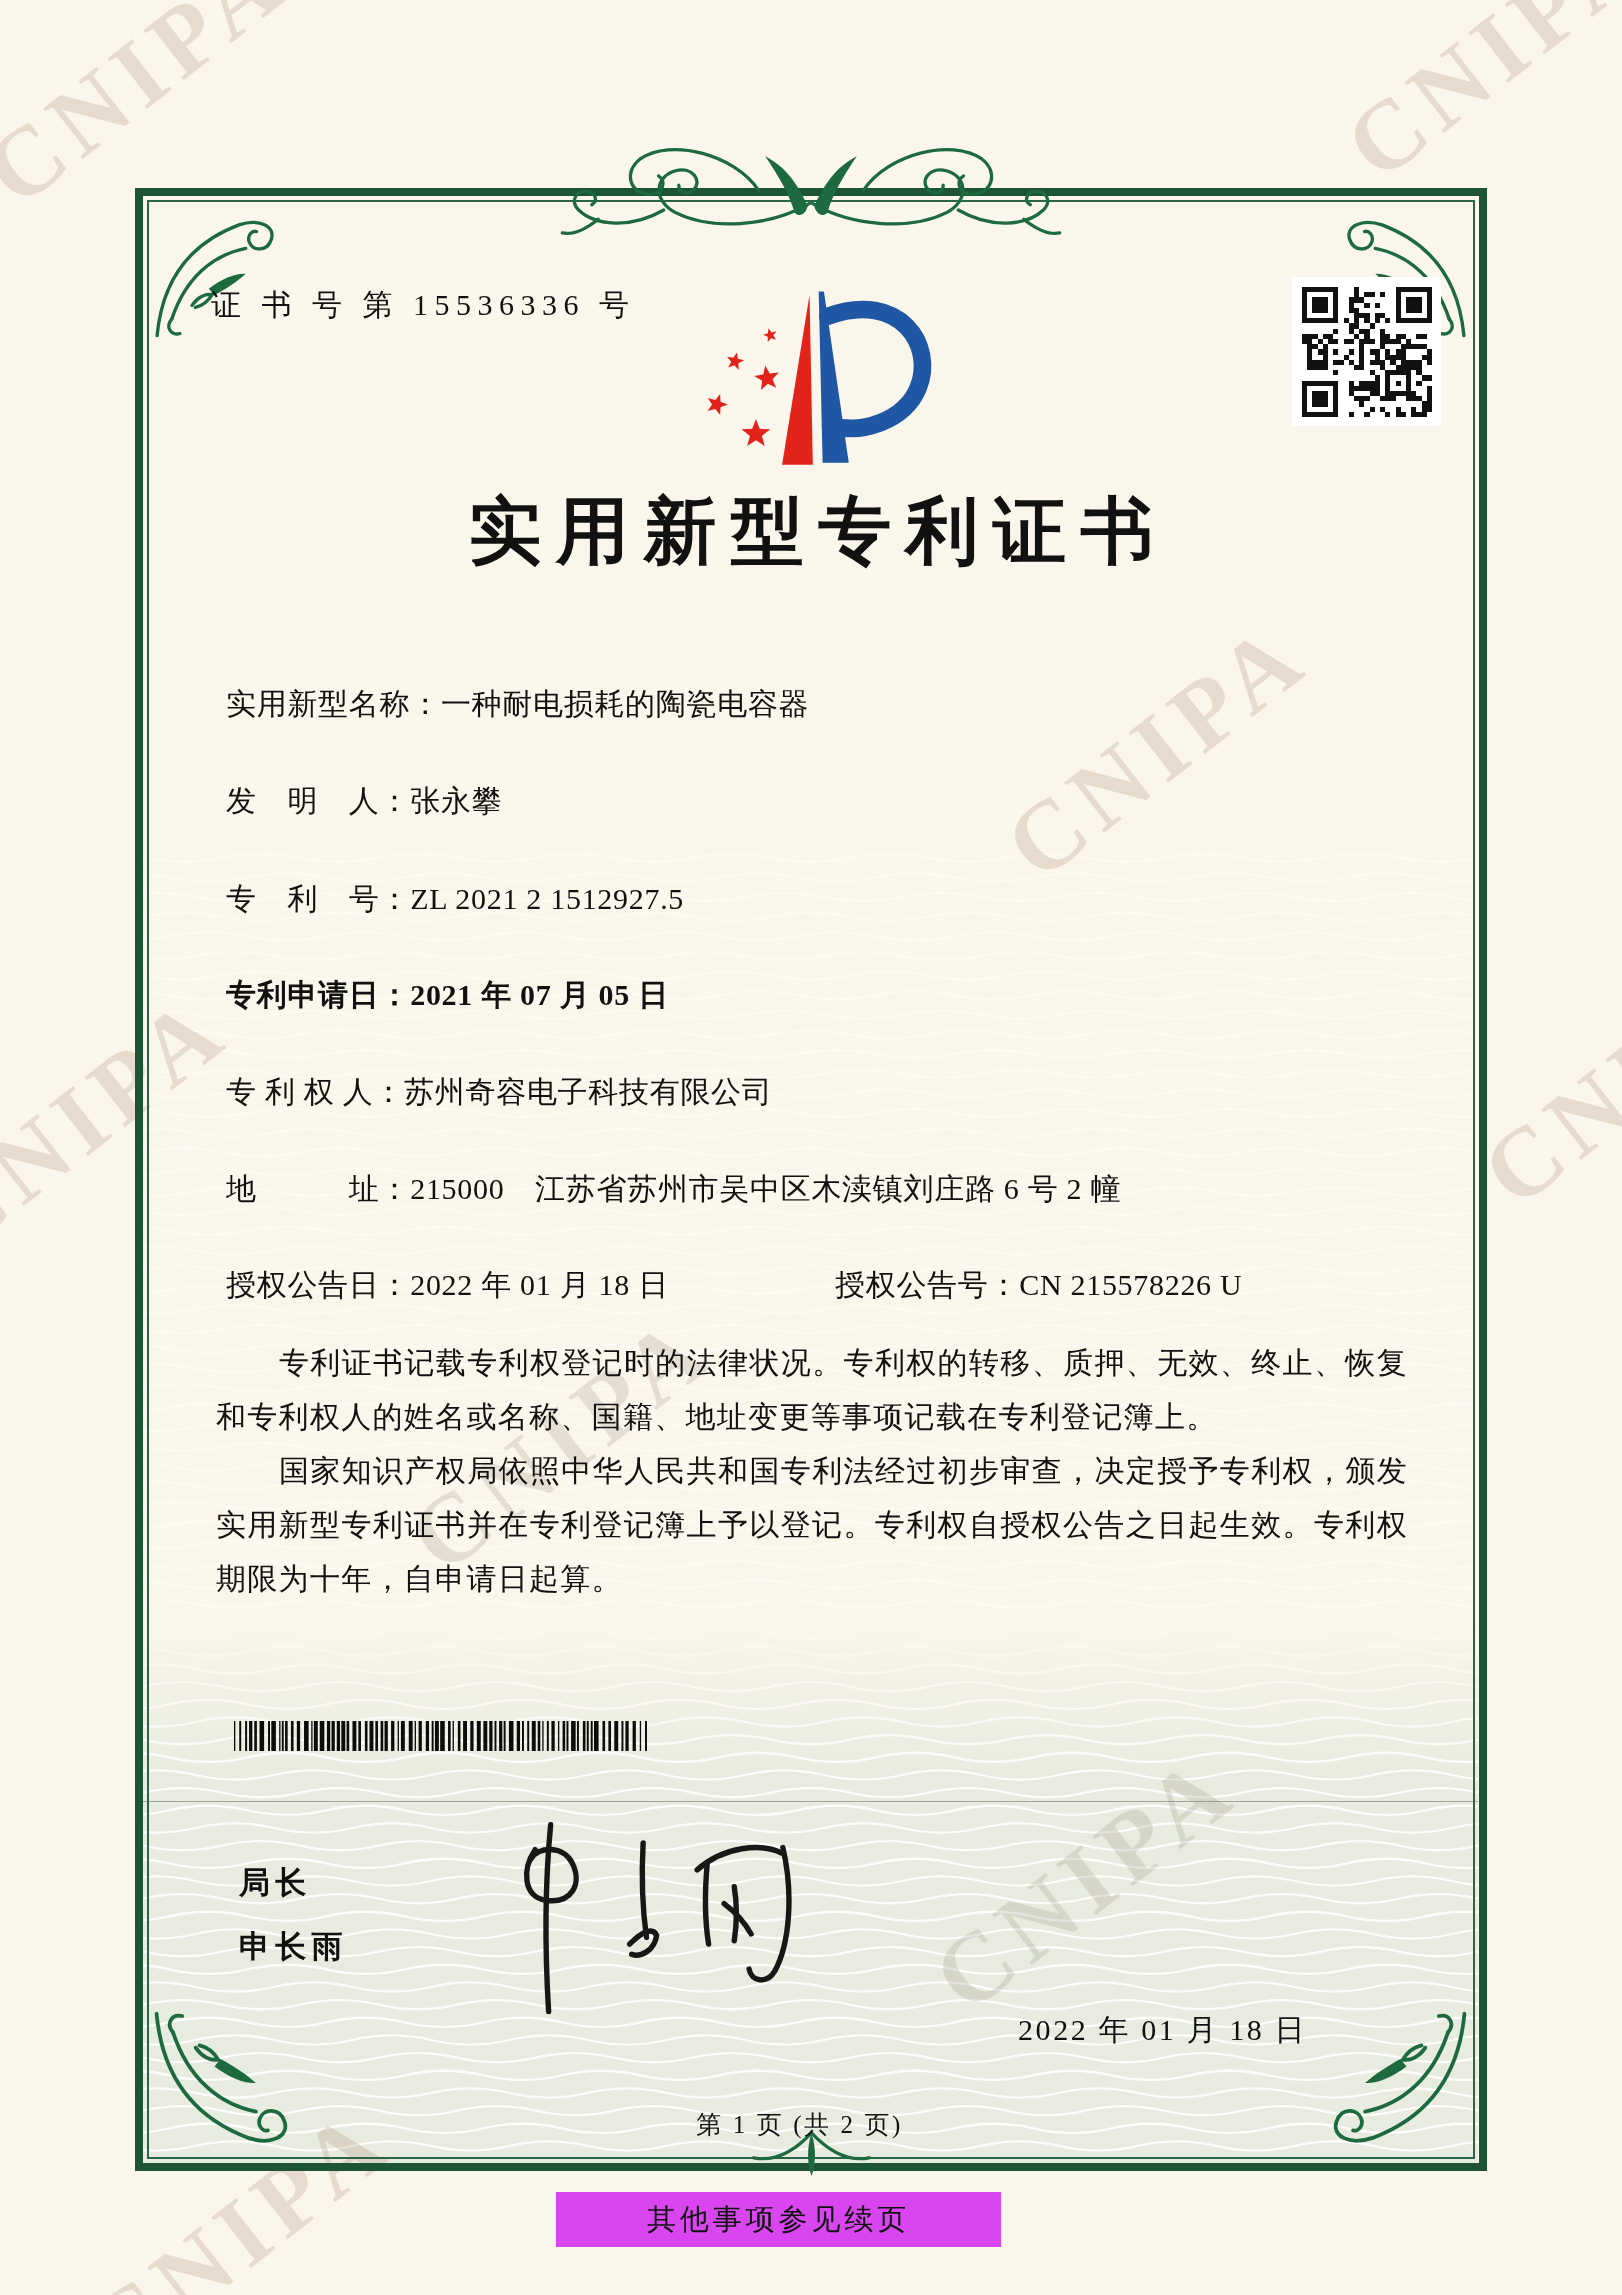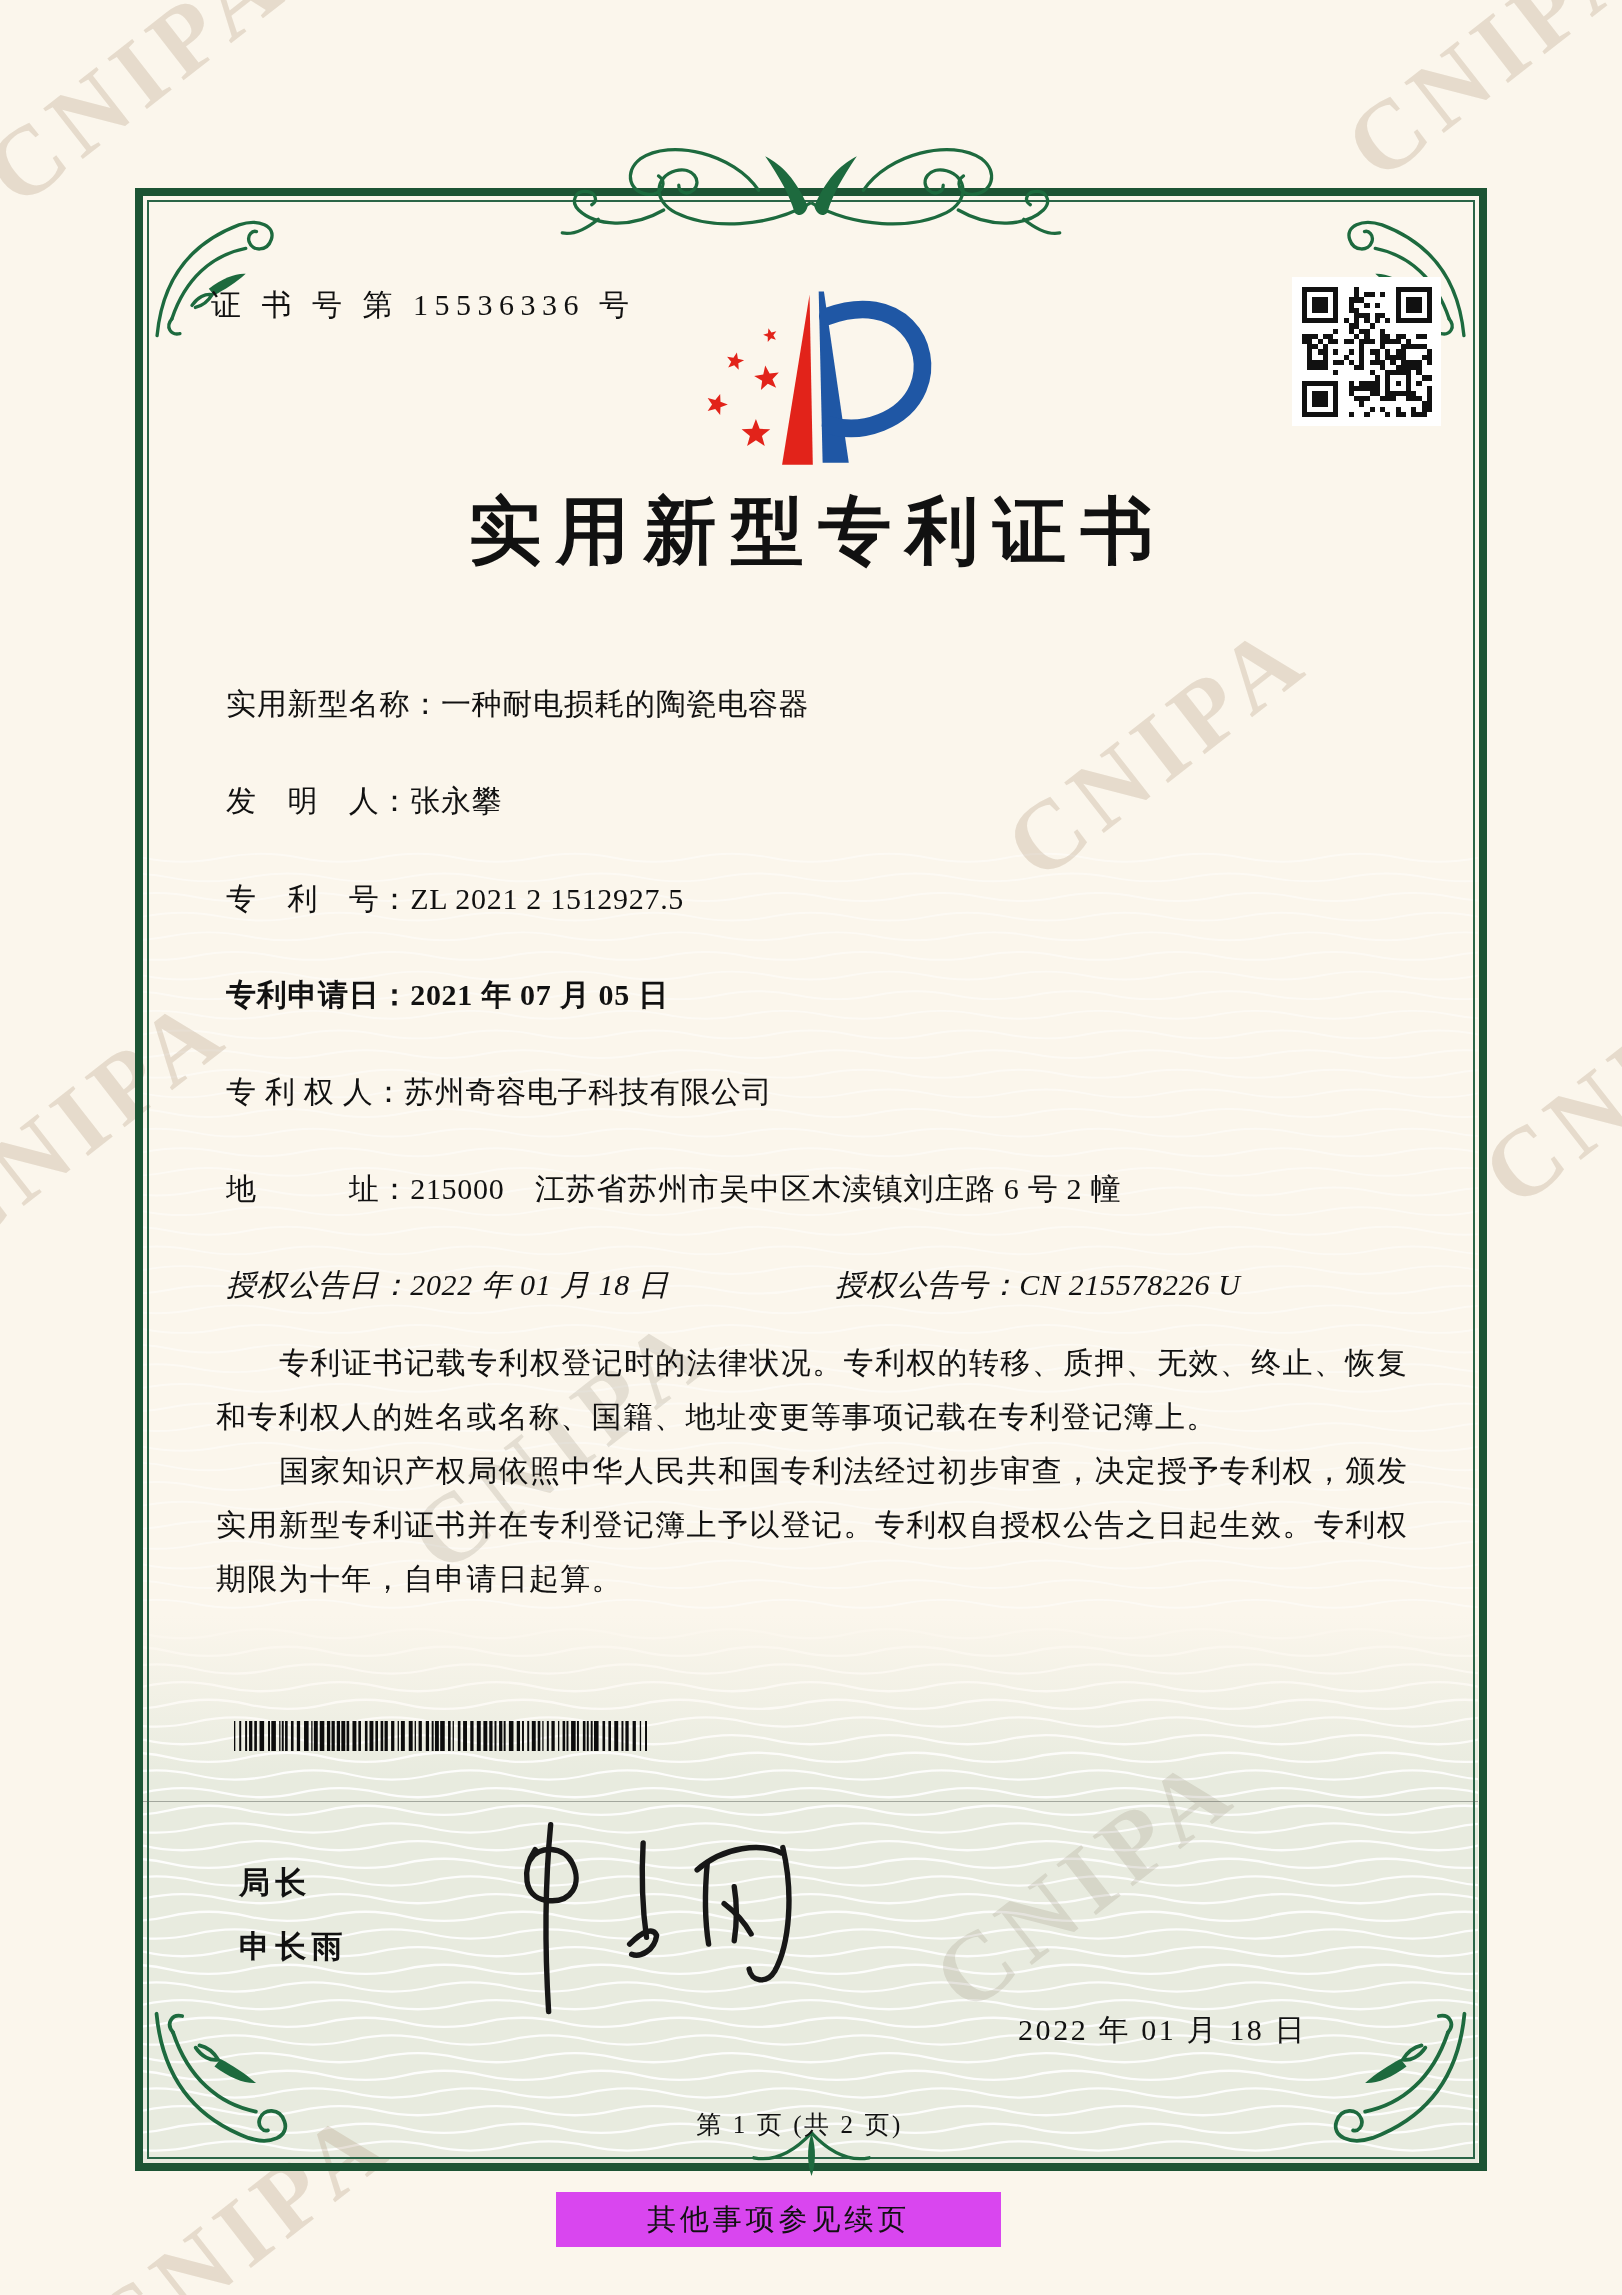--- a/index.html
+++ b/index.html
@@ -49,21 +49,21 @@
   #qr{position:absolute;left:1292px;top:277px;width:149px;height:149px;
       background:#fff;z-index:4;}
   #qr svg{position:absolute;left:9.8px;top:9.8px;width:130px;height:130px;}
   #title{position:absolute;left:137px;top:483px;width:1348px;z-index:4;
          text-align:center;font-size:73px;font-weight:bold;
          letter-spacing:14.4px;text-indent:14.4px;}
 
   
   .frow{position:absolute;left:226px;z-index:4;font-size:30px;white-space:nowrap;letter-spacing:0.7px;}
   #f0{top:684px;} #f1{top:781px;} #f2{top:879px;} #f3{top:975px;font-weight:bold;}
-  #f4{top:1072px;} #f5{top:1169px;} #f6{top:1265px;font-style:italic;}
+  #f4{top:1072px;} #f5{top:1169px;} #f6{top:1265px;}
   .g2{position:absolute;left:609px;top:0;white-space:nowrap;}
 
   
   #paras{position:absolute;left:216px;top:1336px;width:1192px;z-index:4;
          font-size:30px;line-height:54px;letter-spacing:1.3px;
          text-align:justify;word-break:break-all;}
   #paras p{margin:0;text-indent:63px;}
 
   
   #barcode{position:absolute;left:234px;top:1721px;width:413px;height:30px;z-index:4;}

